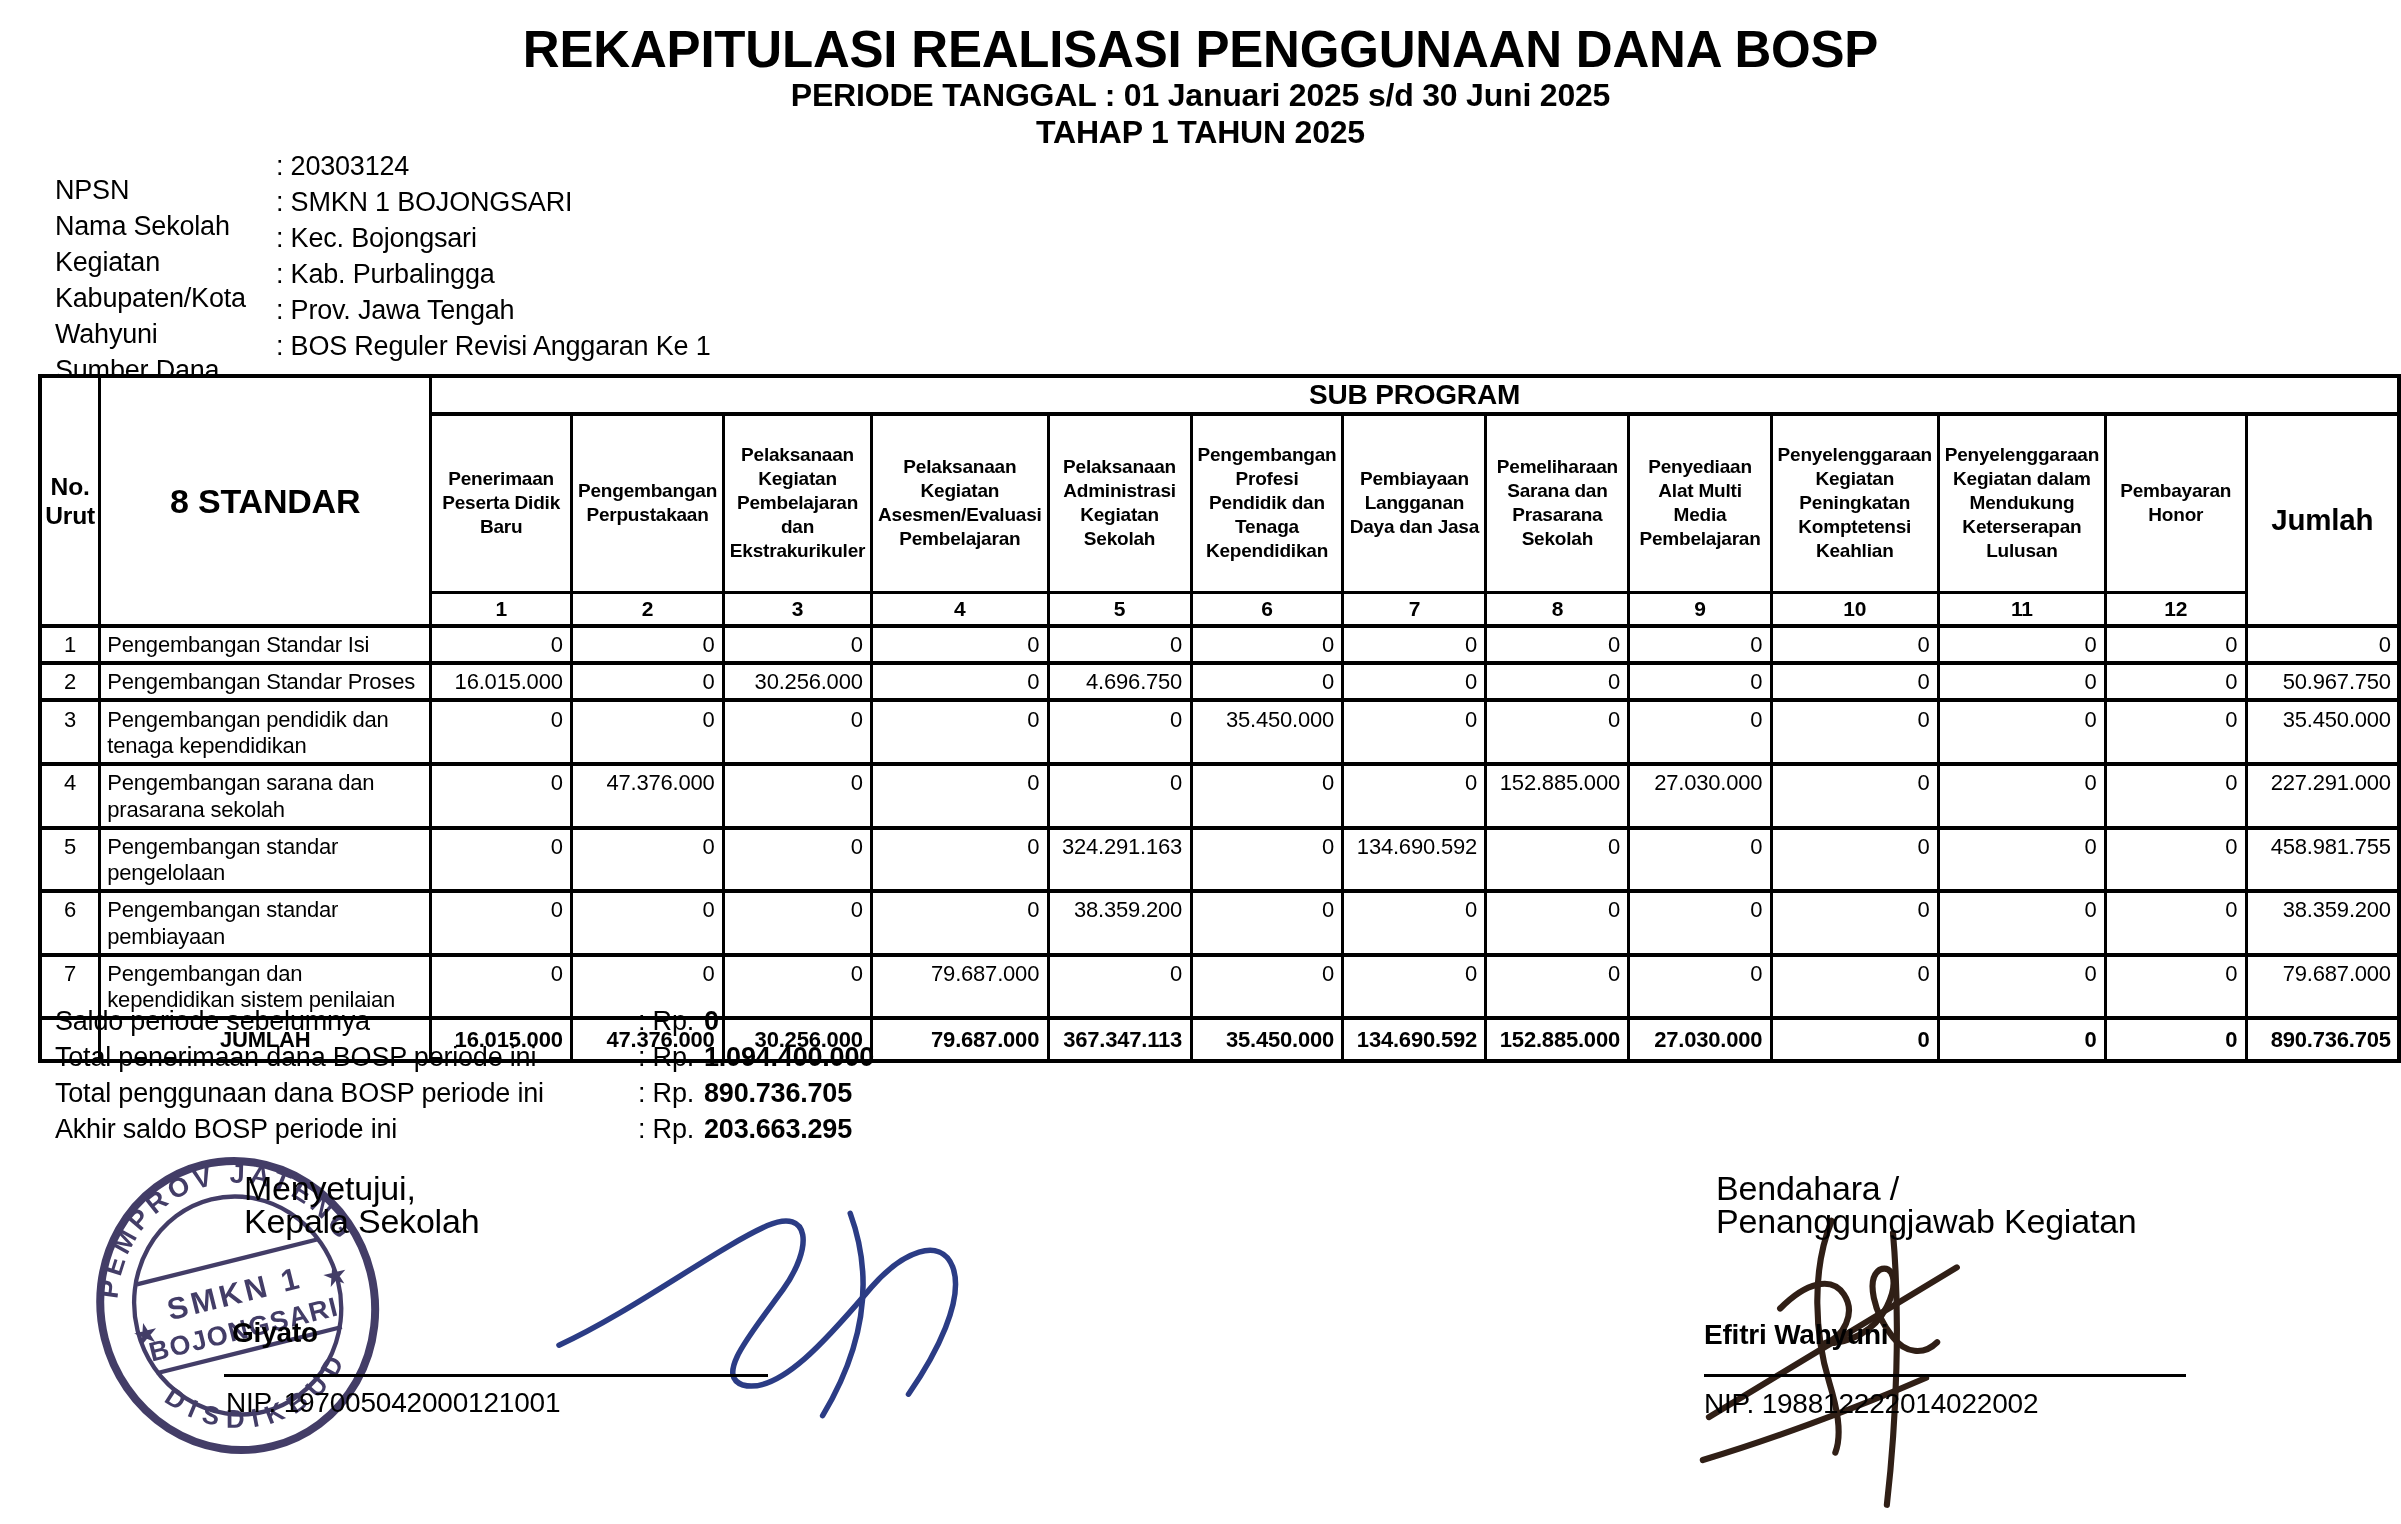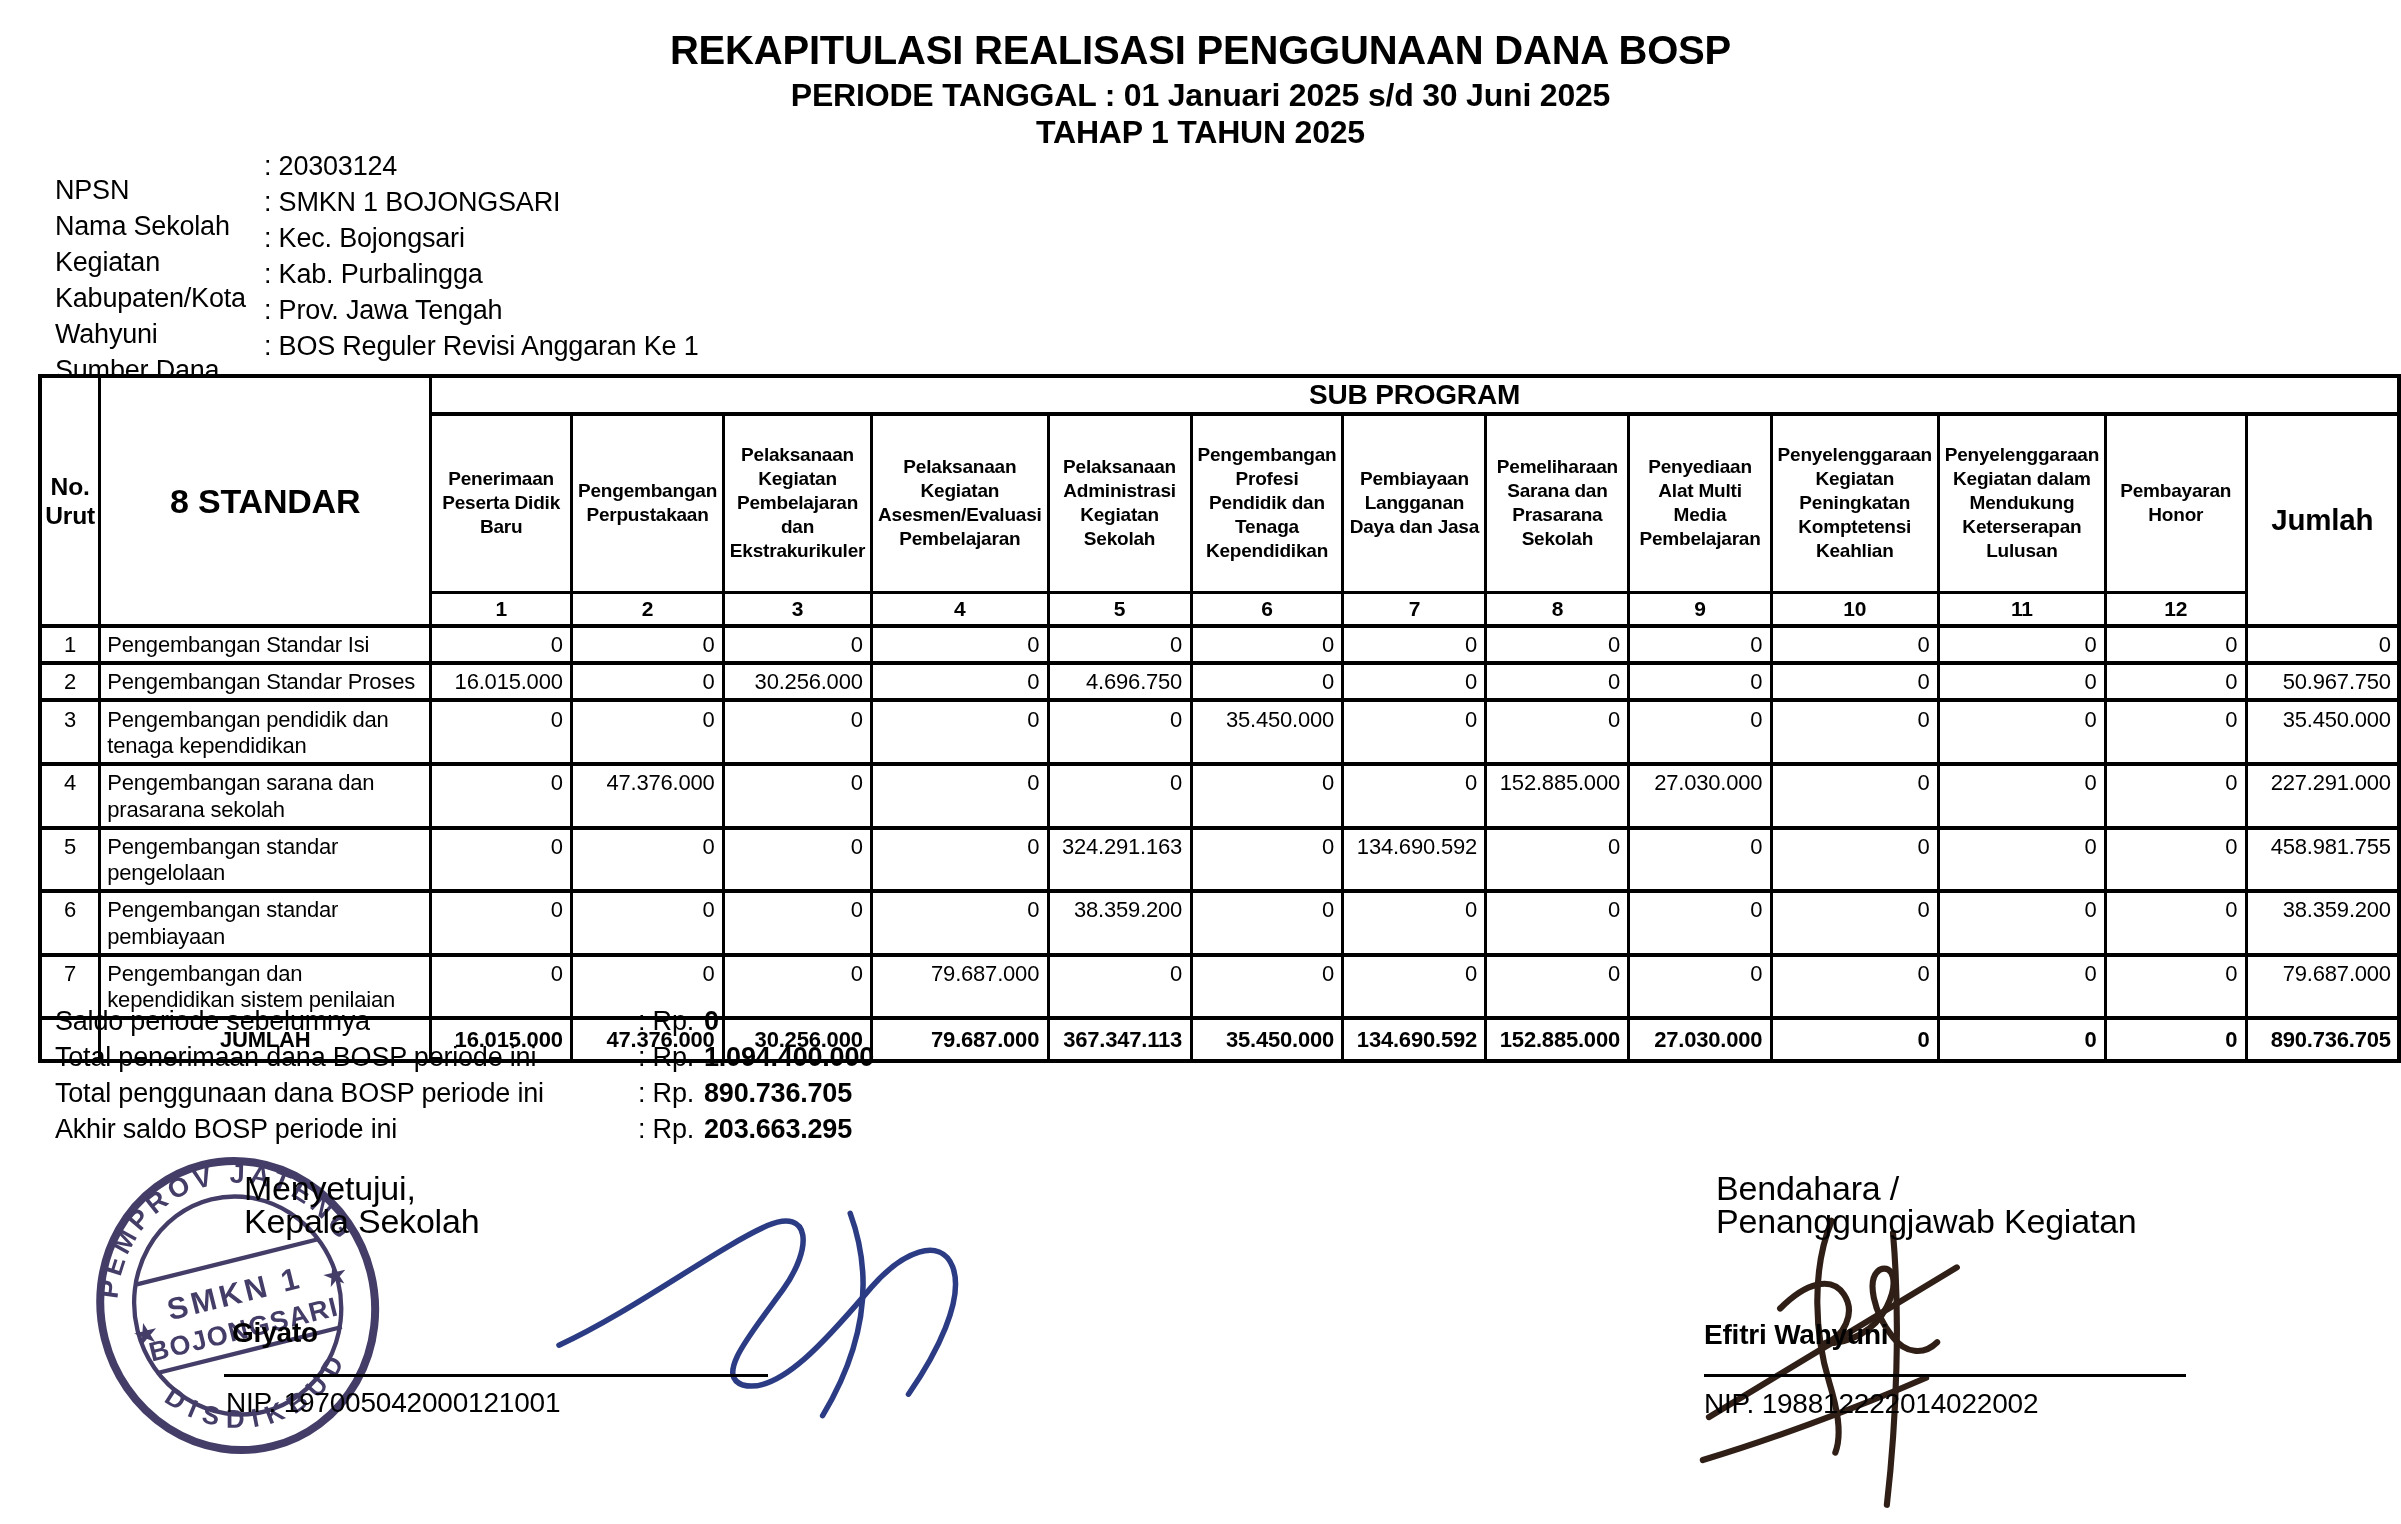--- a/index.html
+++ b/index.html
@@ -7,29 +7,29 @@
   body {
     font-family: "Liberation Sans", "DejaVu Sans", sans-serif;
     color: #000;
     position: relative;
     letter-spacing: -0.2px;
   }
   .page { position: absolute; inset: 0; background: #fff; overflow: hidden; }
 
   
   .titles { position: absolute; top: 28px; left: 0; width: 100%; text-align: center; font-weight: bold; }
-  .title-1 { font-size: 40px; line-height: 44px; }
+  .title-1 { font-size: 51px; line-height: 44px; }
   .title-2 { font-size: 32px; line-height: 37px; margin-top: 4.9px; }
   .title-3 { font-size: 32px; line-height: 36px; }
 
   
   .info-block { position: absolute; left: 55px; top: 151px; }
   .info-row { display: flex; height: 36px; align-items: flex-start; font-size: 27px; }
   .info-label { width: 209px; flex: 0 0 209px; margin-top: 24px; }
-  .info-value { white-space: nowrap; }
+  .info-value { white-space: nowrap; margin-left: 12px; }
 
   
   .report-table {
     position: absolute; left: 38px; top: 374px;
     border-collapse: collapse; table-layout: fixed;
     border: 4.9px solid #000; background: #fff;
   }
   .report-table th, .report-table td {
     border: 3.1px solid #000; overflow: hidden; word-wrap: break-word; overflow-wrap: break-word;
   }

